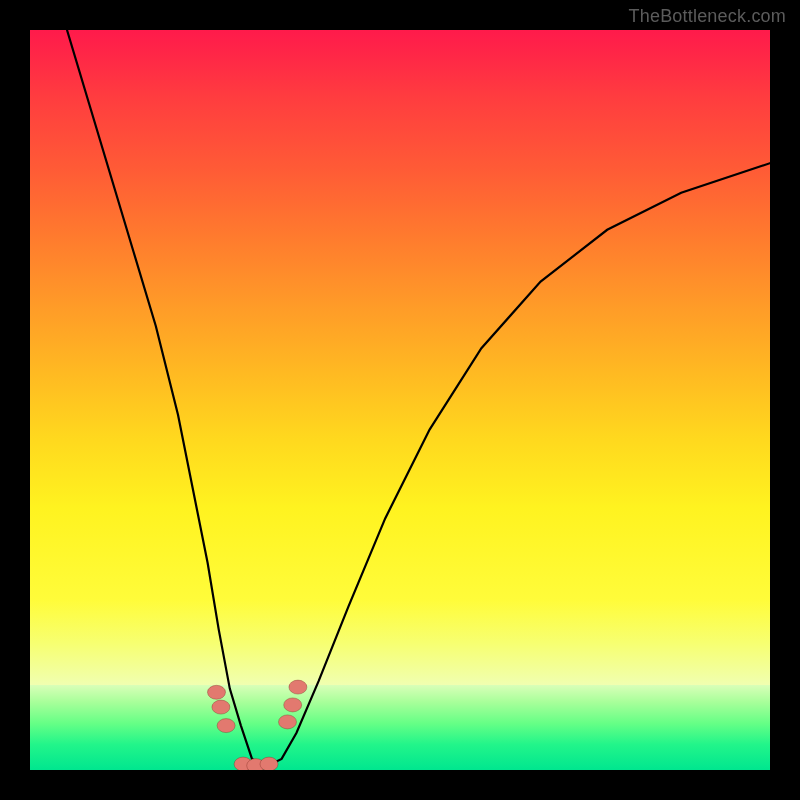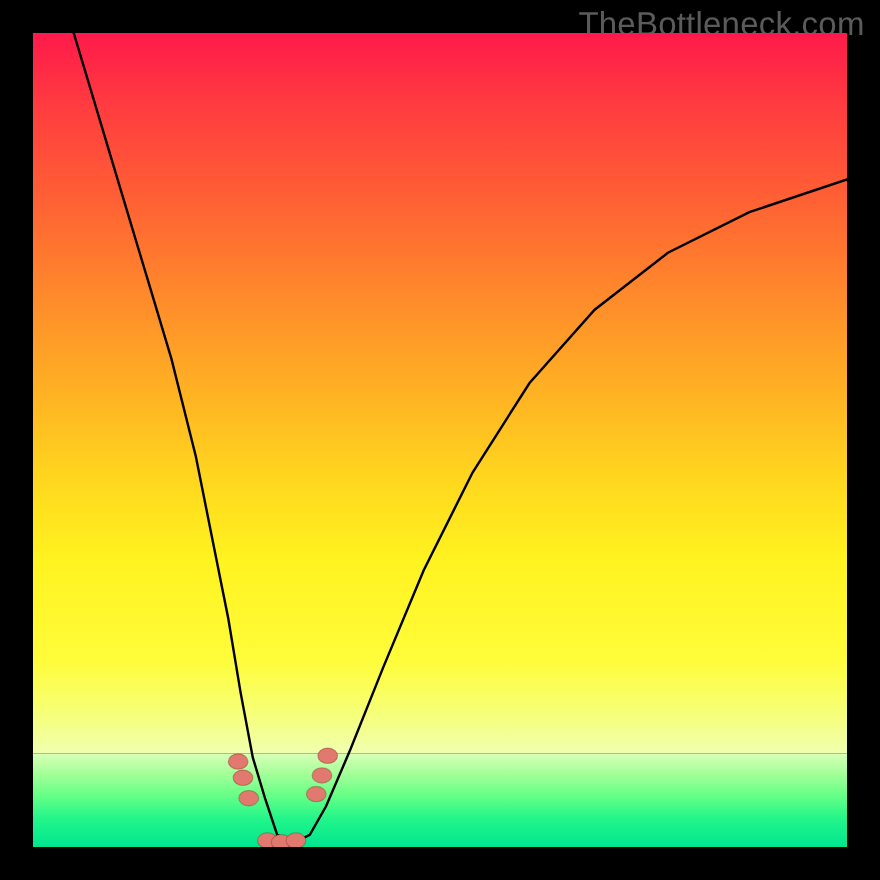--- a/index.html
+++ b/index.html
@@ -63,21 +63,21 @@
       #a8ff9a 20%,
       #66ff86 45%,
       #22f58a 70%,
       #00e68f 100%);
   }
   .watermark {
     position: absolute;
     top: 6px;
     right: 14px;
     color: #5b5b5b;
-    font-size: 30px;
+    font-size: 18px;
     font-weight: 500;
     letter-spacing: 0.2px;
     user-select: none;
     margin-left: 12px;
   }
   svg.curve-layer {
     position: absolute;
     inset: 0;
     width: 100%;
     height: 100%;

